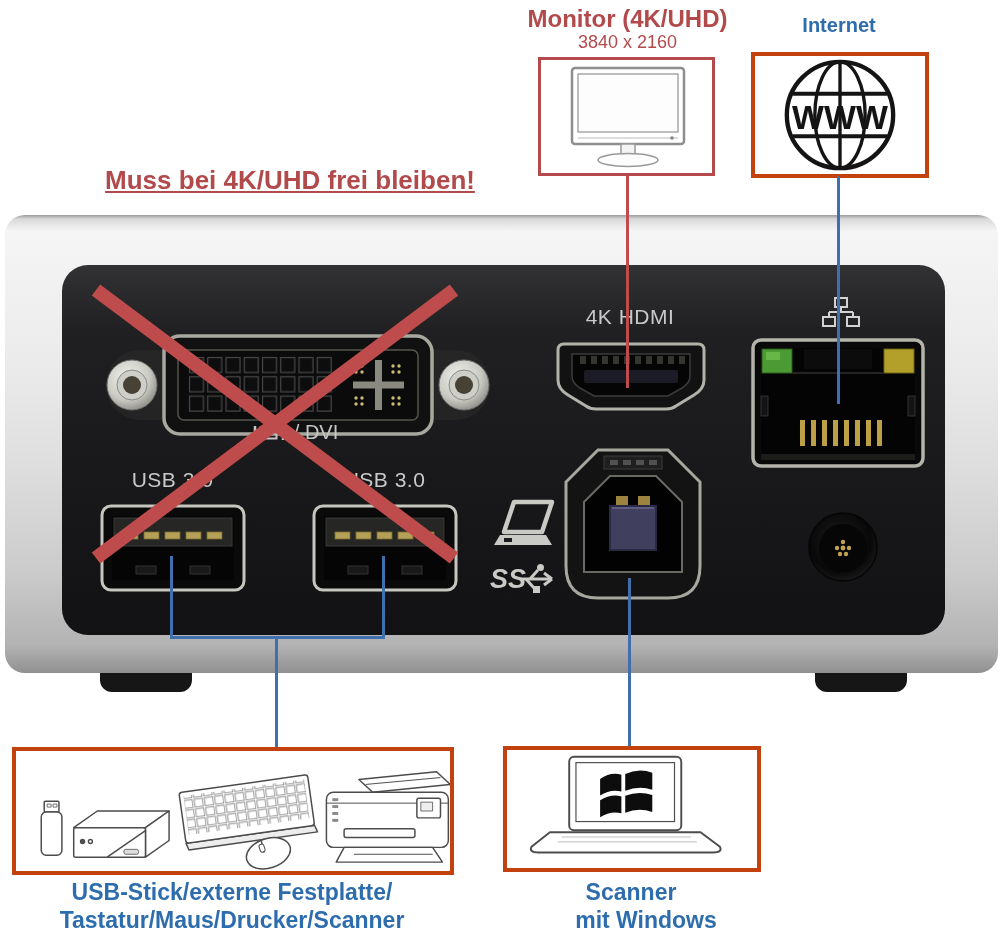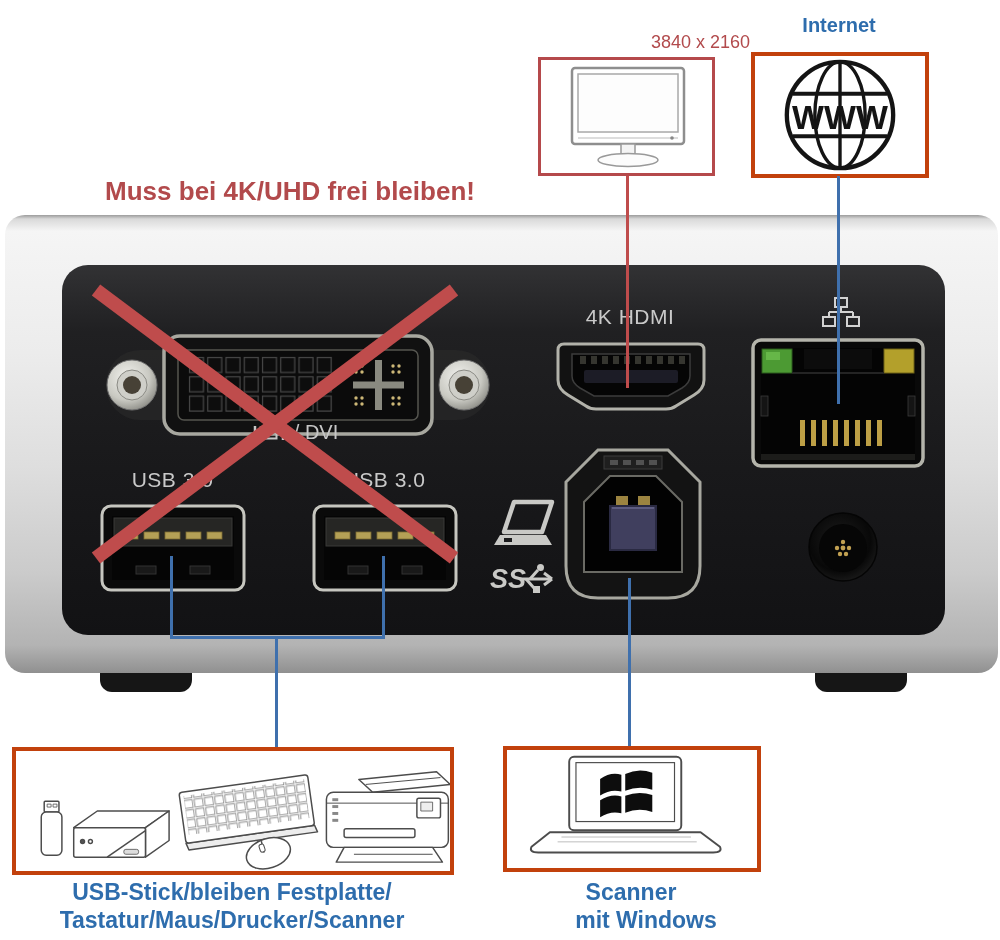--- a/index.html
+++ b/index.html
@@ -3,21 +3,21 @@
 <meta charset="utf-8">
 <style>
   html,body{margin:0;padding:0;background:#ffffff;}
   .stage{
     position:relative;width:1000px;height:940px;background:#ffffff;overflow:hidden;
     font-family:"Liberation Sans",sans-serif;
   }
   .abs{position:absolute;}
   
   .red-title{color:#b24a4c;font-weight:bold;font-size:24px;text-align:center;}
-  .red-sub{color:#b24a4c;font-size:18px;text-align:right;}
+  .red-sub{color:#b24a4c;font-size:18px;text-align:center;}
   .blue-title{color:#2e6dad;font-weight:bold;font-size:20px;text-align:center;}
   .warning{color:#b24a4c;font-weight:bold;font-size:26px;text-align:center;}
   .caption{color:#2e6dad;font-weight:bold;font-size:23px;text-align:center;line-height:28px;}
   
   .red-box{border:3px solid #b5494b;background:#ffffff;display:flex;align-items:center;justify-content:center;}
   .blue-box{border:4px solid #c2410c;background:#ffffff;display:flex;align-items:center;justify-content:center;}
   
   .vline-red{background:#bf4c4c;width:3px;}
   .vline-blue{background:#3f70ad;width:3px;}
   .hline-blue{background:#3f70ad;height:3px;}
@@ -32,20 +32,21 @@
     border-radius:26px;
   }
   .port-label{color:#c9c9c9;font-size:21px;text-align:center;letter-spacing:0.5px;}
   .dvi-label{display:flex;align-items:center;justify-content:center;gap:8px;color:#c6c6c6;font-size:20px;}
 </style>
 </head>
 <body>
 
 <div class="stage">
 
+  <div class="abs red-title" style="left:505px;top:5px;width:245px;">Monitor (4K/UHD)</div>
   <div class="abs red-sub" style="left:505px;top:32px;width:245px;">3840 x 2160</div>
 
   <div class="abs red-box" style="left:538px;top:57px;width:171px;height:113px;">
     <svg width="150" height="105" viewBox="0 0 150 105">
       <rect x="20" y="4" width="112" height="76" rx="3" fill="#ffffff" stroke="#8e8e8e" stroke-width="2.5"></rect>
       <rect x="26" y="10" width="100" height="58" fill="#fdfdfd" stroke="#a8a8a8" stroke-width="1.5"></rect>
       <line x1="26" y1="74" x2="126" y2="74" stroke="#bbbbbb" stroke-width="1"></line>
       <circle cx="120" cy="74" r="1.8" fill="#888888"></circle>
       <rect x="69" y="80" width="14" height="12" fill="#f4f4f4" stroke="#999999" stroke-width="1.5"></rect>
       <ellipse cx="76" cy="96" rx="30" ry="6.5" fill="#fcfcfc" stroke="#999999" stroke-width="1.5"></ellipse>
@@ -58,21 +59,21 @@
     <svg width="116" height="116" viewBox="0 0 120 120">
       <circle cx="60" cy="60" r="55" fill="none" stroke="#141414" stroke-width="4.5"></circle>
       <ellipse cx="60" cy="60" rx="26" ry="55" fill="none" stroke="#141414" stroke-width="3.5"></ellipse>
       <line x1="60" y1="5" x2="60" y2="115" stroke="#141414" stroke-width="3.5"></line>
       <line x1="11" y1="38" x2="109" y2="38" stroke="#141414" stroke-width="4"></line>
       <line x1="11" y1="82" x2="109" y2="82" stroke="#141414" stroke-width="4"></line>
       <text x="60" y="74" text-anchor="middle" font-size="35" font-weight="bold" font-family="Liberation Sans, sans-serif" fill="#141414">WWW</text>
     </svg>
   </div>
 
-  <div class="abs warning" style="left:85px;top:176px;width:410px;">Muss bei 4K/UHD frei bleiben!</div>
+  <div class="abs warning" style="left:85px;top:165px;width:410px;text-decoration:underline;">Muss bei 4K/UHD frei bleiben!</div>
 
   <div class="abs foot" style="left:100px;top:658px;width:92px;height:34px;"></div>
   <div class="abs foot" style="left:815px;top:658px;width:92px;height:34px;"></div>
 
   <div class="abs device-body" style="left:5px;top:215px;width:993px;height:458px;">
 
     <div class="abs device-panel" style="left:57px;top:50px;width:883px;height:370px;">
 
       <svg class="abs" style="left:36px;top:63px;" width="400" height="118" viewBox="0 0 400 118">
         <defs>
@@ -332,21 +333,21 @@
           <rect x="318" y="54" width="6" height="3" fill="#888888" stroke="none"></rect>
           <rect x="318" y="61" width="6" height="3" fill="#888888" stroke="none"></rect>
           <rect x="318" y="68" width="6" height="3" fill="#888888" stroke="none"></rect>
           <rect x="330" y="78" width="72" height="9" rx="2"></rect>
           <path d="M330,97 L420,97 L430,112 L322,112 Z"></path>
           <path d="M340,104 H420" fill="none" stroke-width="1"></path>
         </g>
       </g>
     </svg>
   </div>
-  <div class="abs caption" style="left:12px;top:878px;width:440px;">USB-Stick/bleiben Festplatte/</div>
+  <div class="abs caption" style="left:12px;top:878px;width:440px;">USB-Stick/externe Festplatte/</div>
   <div class="abs caption" style="left:12px;top:906px;width:440px;">Tastatur/Maus/Drucker/Scanner</div>
 
   <div class="abs blue-box" style="left:503px;top:746px;width:250px;height:118px;">
     <svg width="244" height="114" viewBox="0 0 250 118">
       <rect x="60" y="5" width="116" height="76" rx="5" fill="#ffffff" stroke="#4c4c4c" stroke-width="2"></rect>
       <rect x="67" y="11" width="102" height="61" fill="#ffffff" stroke="#4c4c4c" stroke-width="1.2"></rect>
       <g fill="#0d0d0d">
         <path d="M92,28 Q103,20 114,23.5 V41 Q103,38 92,45 Z"></path>
         <path d="M118,22.8 Q132,16 146,21.5 V39 Q132,34.5 118,40.2 Z"></path>
         <path d="M92,50 Q103,43 114,46 V63.5 Q103,60.5 92,67.5 Z"></path>

